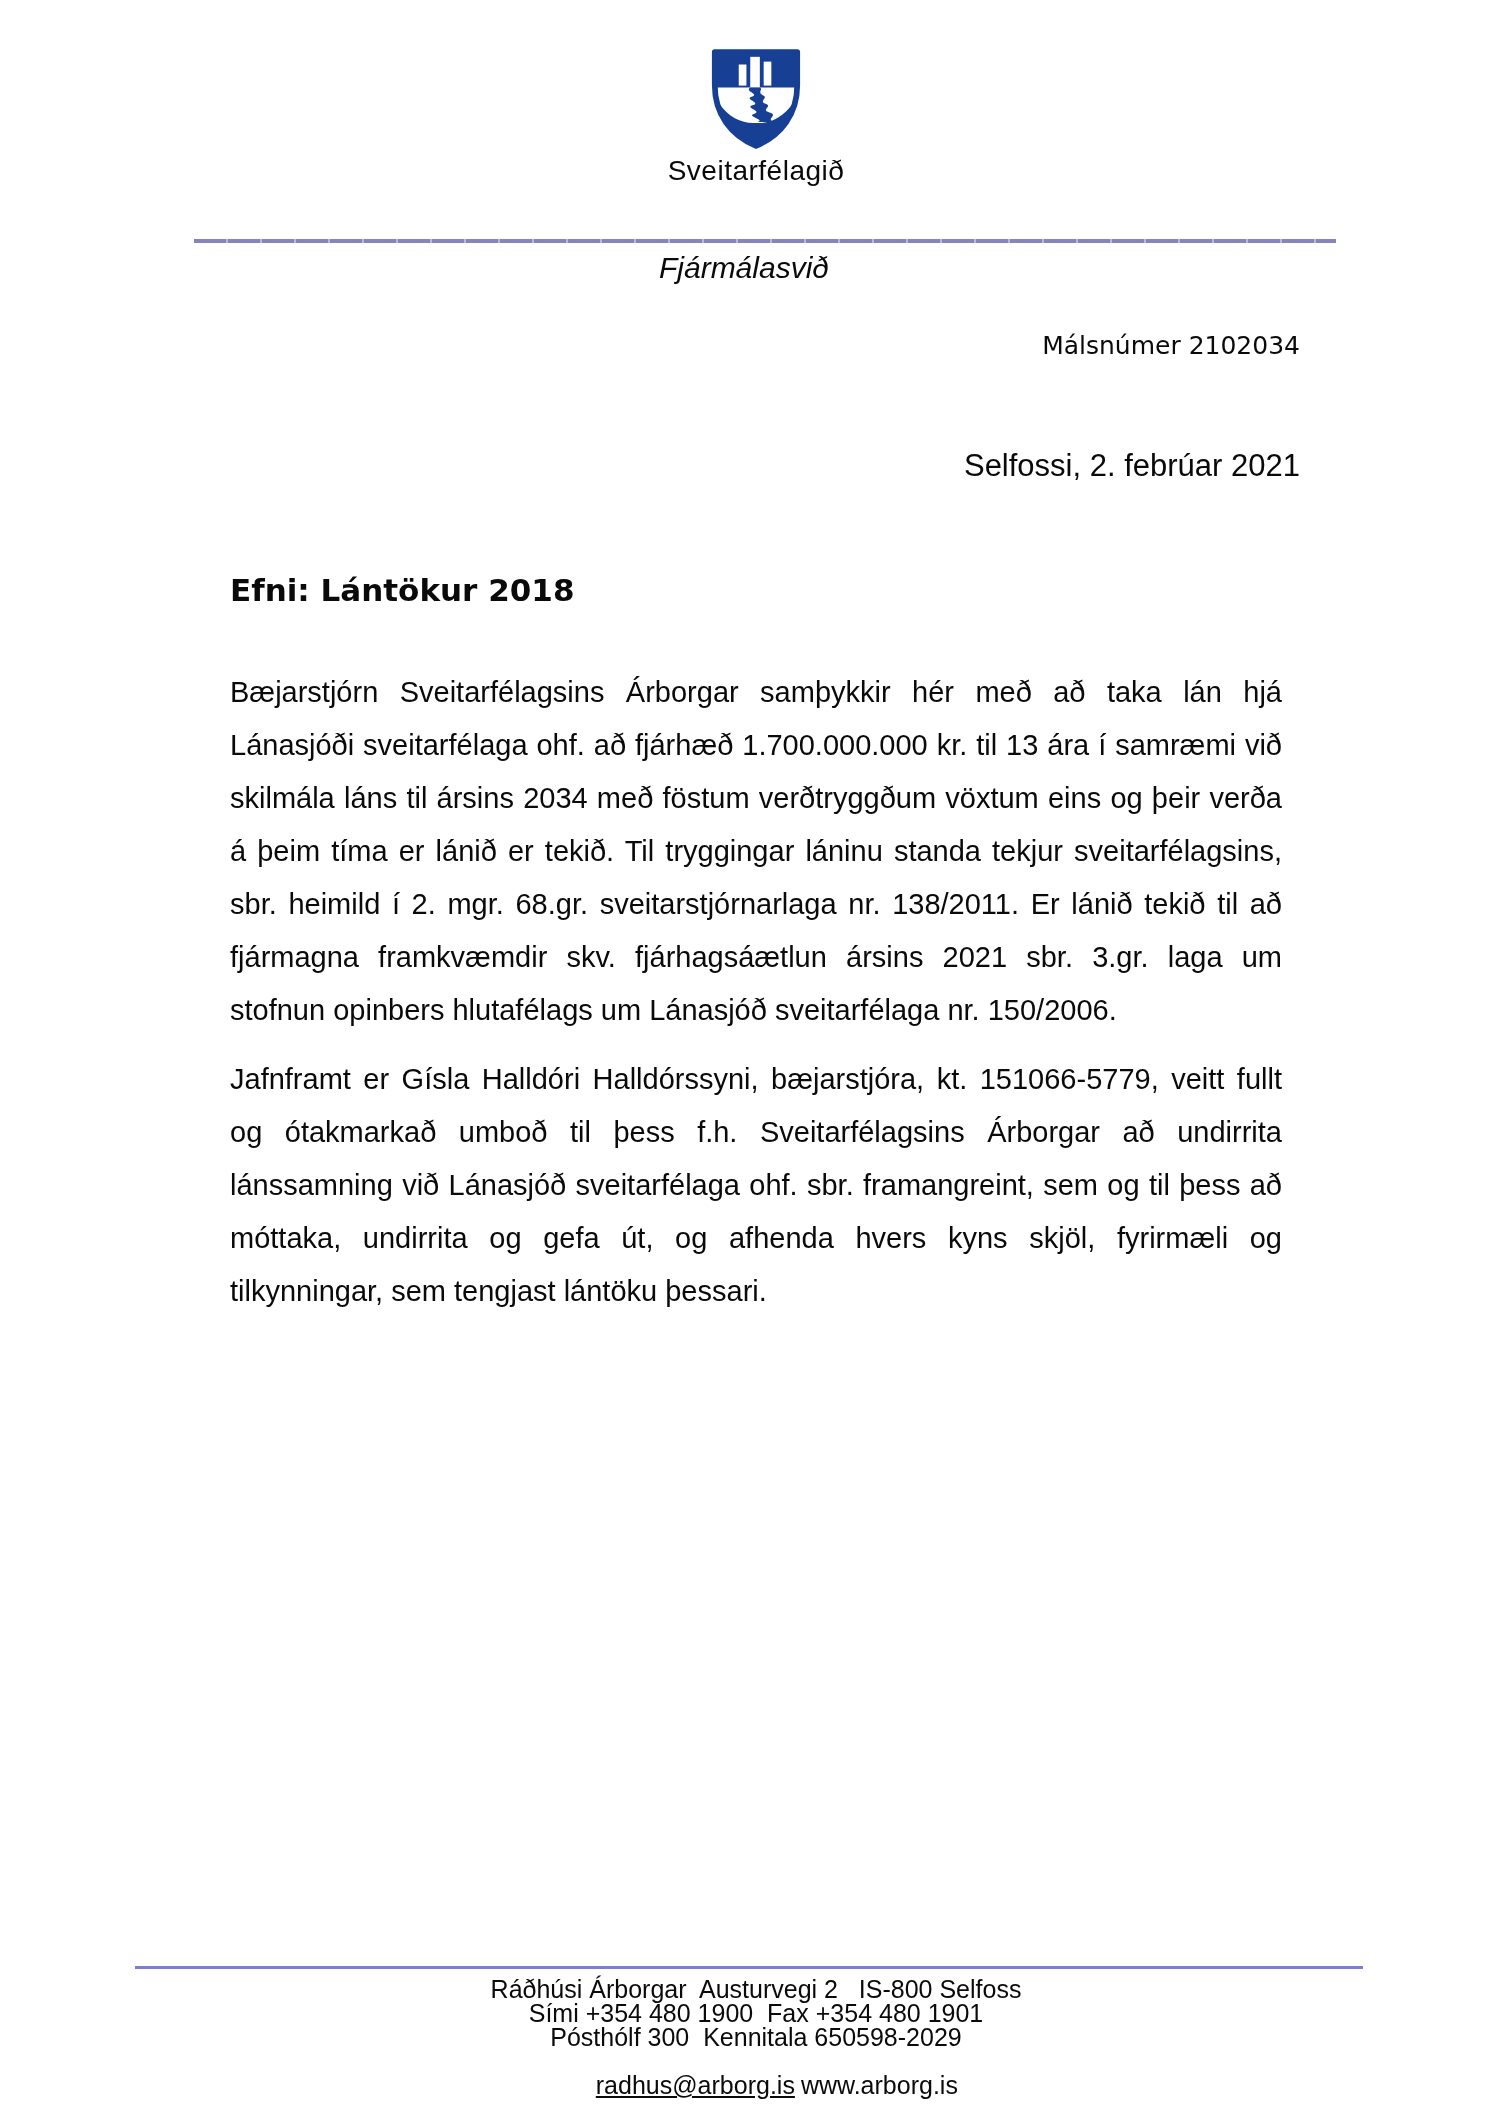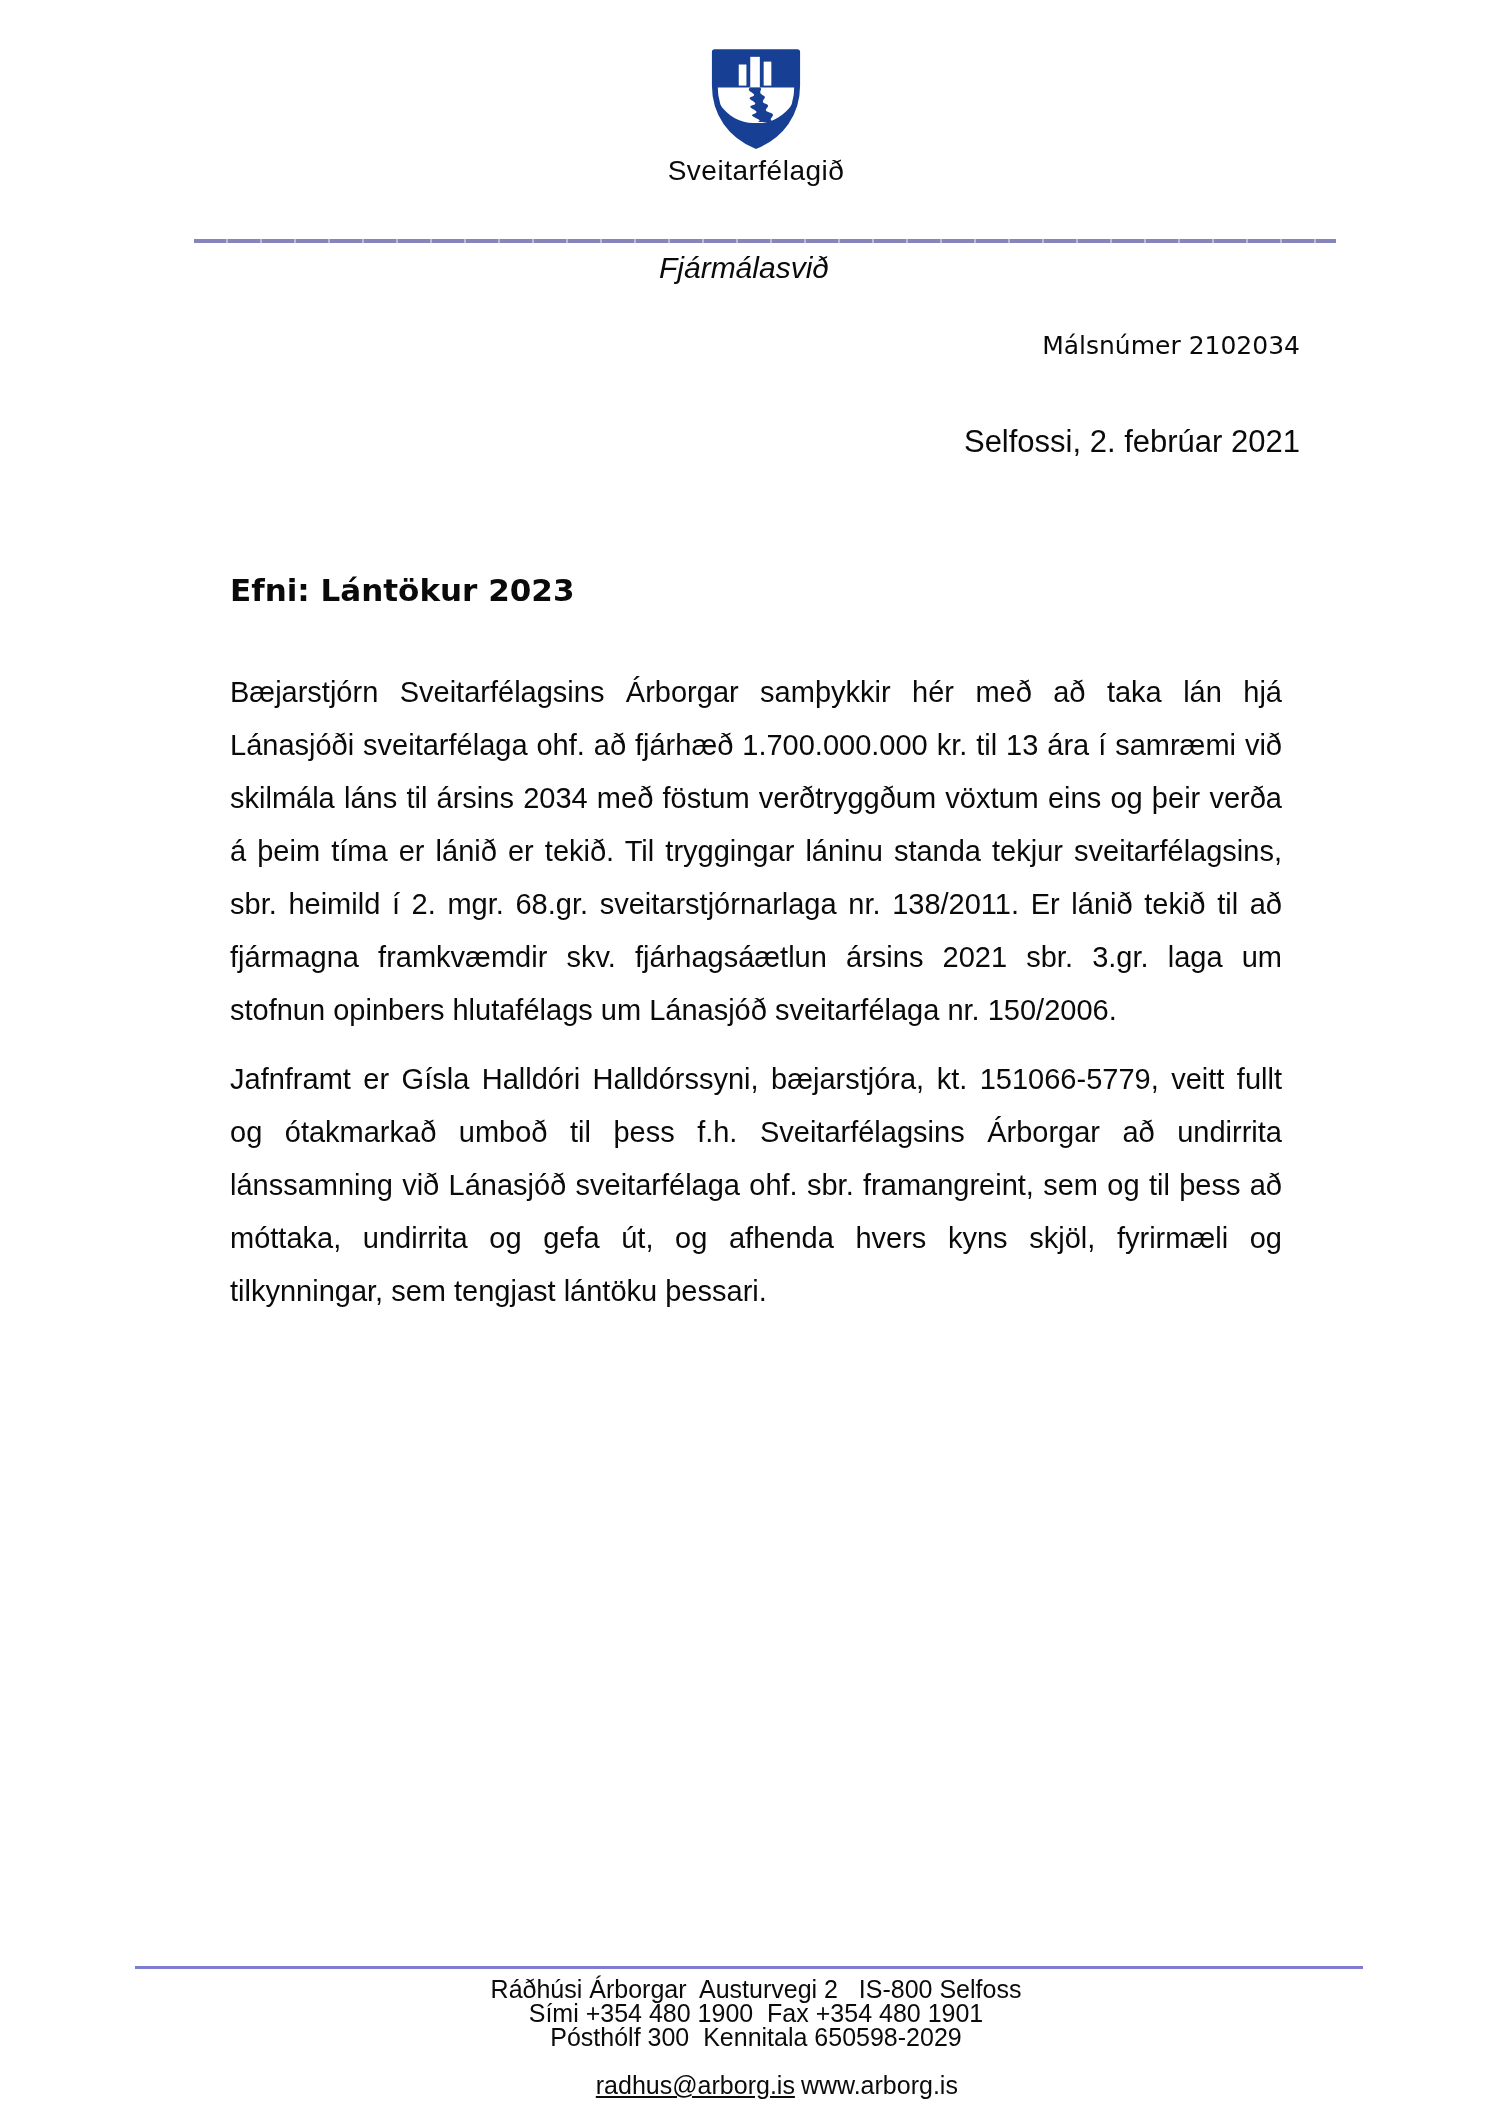--- a/index.html
+++ b/index.html
@@ -47,21 +47,21 @@
     font-size:30px; font-style:italic;
   }
 
   
   .case-number{
     position:absolute; top:331px; right:212px;
     font-family:"DejaVu Sans", sans-serif;
     font-size:25px; white-space:pre-wrap;
   }
   .date-line{
-    position:absolute; top:424px; right:212px;
+    position:absolute; top:448px; right:212px;
     font-size:31px; white-space:pre-wrap;
   }
 
   
   .subject{
     position:absolute; top:572px; left:230px;
     font-family:"DejaVu Sans", sans-serif;
     font-size:31px; font-weight:bold;
   }
   .body-par{
@@ -114,21 +114,21 @@
     </svg>
     <div class="org-top">Sveitarfélagið</div>
   </div>
 
   <div class="top-rule"></div>
   <div class="department">Fjármálasvið</div>
 
   <div class="case-number">Málsnúmer 2102034</div>
   <div class="date-line">Selfossi, 2. febrúar 2021</div>
 
-  <div class="subject">Efni: Lántökur 2023</div>
+  <div class="subject">Efni: Lántökur 2018</div>
 
   <div class="body-par par-1">Bæjarstjórn Sveitarfélagsins Árborgar samþykkir hér með að taka lán hjá Lánasjóði sveitarfélaga ohf. að fjárhæð 1.700.000.000 kr. til 13 ára í samræmi við skilmála láns til ársins 2034 með föstum verðtryggðum vöxtum eins og þeir verða á þeim tíma er lánið er tekið. Til tryggingar láninu standa tekjur sveitarfélagsins, sbr. heimild í 2. mgr. 68.gr. sveitarstjórnarlaga nr. 138/2011. Er lánið tekið til að fjármagna framkvæmdir skv. fjárhagsáætlun ársins 2021 sbr. 3.gr. laga um stofnun opinbers hlutafélags um Lánasjóð sveitarfélaga nr. 150/2006.</div>
   <div class="body-par par-2">Jafnframt er Gísla Halldóri Halldórssyni, bæjarstjóra, kt. 151066-5779, veitt fullt og ótakmarkað umboð til þess f.h. Sveitarfélagsins Árborgar að undirrita lánssamning við Lánasjóð sveitarfélaga ohf. sbr. framangreint, sem og til þess að móttaka, undirrita og gefa út, og afhenda hvers kyns skjöl, fyrirmæli og tilkynningar, sem tengjast lántöku þessari.</div>
 
   <div class="footer-rule"></div>
   <div class="footer">
     <div class="footer-line">Ráðhúsi Árborgar  Austurvegi 2   IS-800 Selfoss</div>
     <div class="footer-line">Sími +354 480 1900  Fax +354 480 1901</div>
     <div class="footer-line">Pósthólf 300  Kennitala 650598-2029</div>
     <div class="footer-line">

